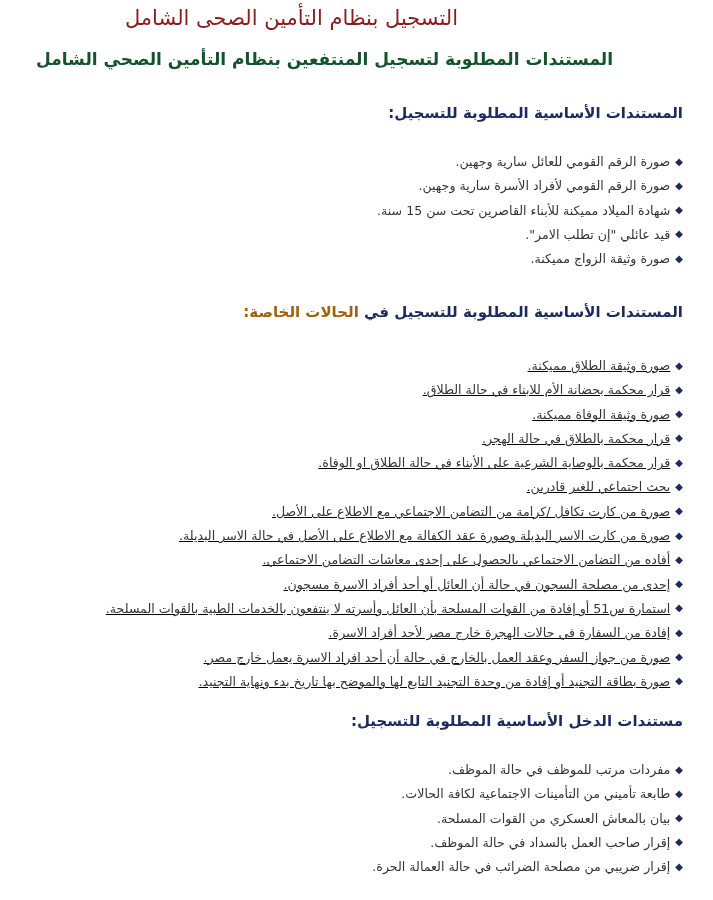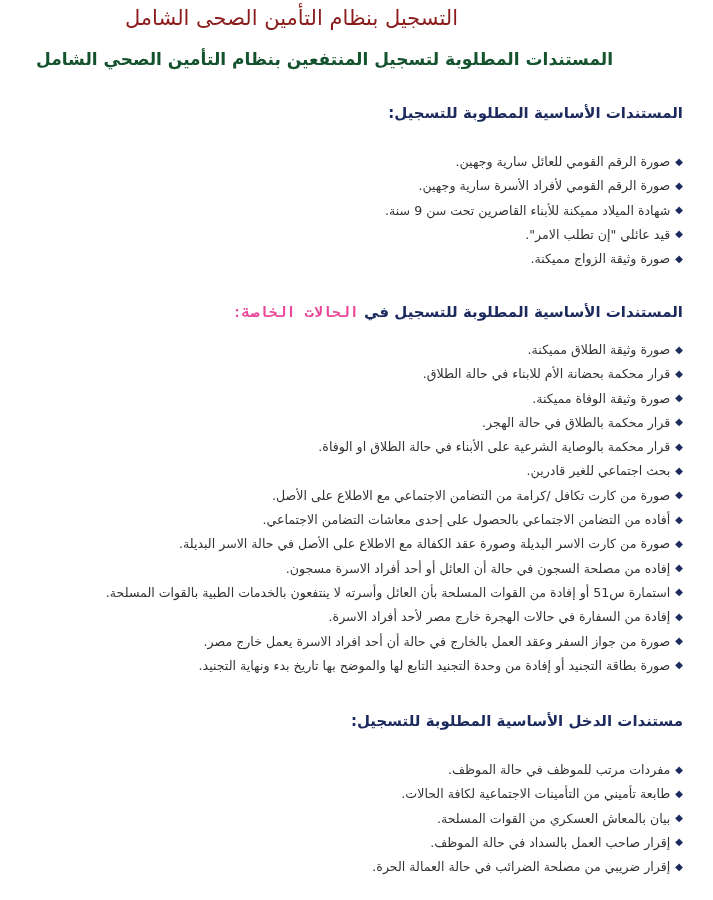--- a/index.html
+++ b/index.html
@@ -5,55 +5,55 @@
   html, body { margin:0; padding:0; background:#ffffff; }
   body { width:713px; height:900px; overflow:hidden; position:relative;
          font-family:"DejaVu Sans", sans-serif; direction:rtl; }
   .title { position:absolute; top:6px; left:0; width:713px; text-align:center;
            color:#8b1c1c; font-size:21px; padding-right:0; }
   .title span { display:inline-block; margin-right:130px; }
   .subtitle { position:absolute; top:49px; right:100px; color:#14532d;
               font-size:17px; font-weight:bold; white-space:nowrap; }
   .section { position:absolute; right:30px; left:10px; }
   .sec-head { color:#1c2a5e; font-size:15px; font-weight:bold; white-space:nowrap; margin:0; }
-  .sec-head .accent { color:#ec4899;font-family:Liberation Mono, monospace; }
+  .sec-head .accent { color:#a16207; }
   ul { list-style:none; margin:0; padding:0; }
   li { color:#333333; font-size:12.6px; height:24.3px; line-height:16px; white-space:nowrap; }
   .bullet { display:inline-block; color:#1c2a5e; font-size:10px; margin-left:5px; vertical-align:middle; position:relative; top:-1px;}
 </style>
 </head>
 <body>
 
 <div class="title"><span>التسجيل بنظام التأمين الصحى الشامل</span></div>
 <div class="subtitle">المستندات المطلوبة لتسجيل المنتفعين بنظام التأمين الصحي الشامل</div>
 
 <div class="section" style="top:104px;">
   <h2 class="sec-head">المستندات الأساسية المطلوبة للتسجيل:</h2>
   <ul style="margin-top:32px;">
     <li><span class="bullet">◆</span><span>صورة الرقم القومي للعائل سارية وجهين.</span></li>
     <li><span class="bullet">◆</span><span>صورة الرقم القومي لأفراد الأسرة سارية وجهين.</span></li>
-    <li><span class="bullet">◆</span><span>شهادة الميلاد مميكنة للأبناء القاصرين تحت سن 9 سنة.</span></li>
+    <li><span class="bullet">◆</span><span>شهادة الميلاد مميكنة للأبناء القاصرين تحت سن 15 سنة.</span></li>
     <li><span class="bullet">◆</span><span>قيد عائلي "إن تطلب الامر".</span></li>
     <li><span class="bullet">◆</span><span>صورة وثيقة الزواج مميكنة.</span></li>
   </ul>
 </div>
 
 <div class="section" style="top:303px;">
   <h2 class="sec-head"><span>المستندات الأساسية المطلوبة للتسجيل في </span><span class="accent">الحالات الخاصة:</span></h2>
-  <ul style="margin-top:20px;">
+  <ul style="margin-top:37px;text-decoration:underline;">
     <li><span class="bullet">◆</span><span>صورة وثيقة الطلاق مميكنة.</span></li>
     <li><span class="bullet">◆</span><span>قرار محكمة بحضانة الأم للابناء في حالة الطلاق.</span></li>
     <li><span class="bullet">◆</span><span>صورة وثيقة الوفاة مميكنة.</span></li>
     <li><span class="bullet">◆</span><span>قرار محكمة بالطلاق في حالة الهجر.</span></li>
     <li><span class="bullet">◆</span><span>قرار محكمة بالوصاية الشرعية على الأبناء في حالة الطلاق او الوفاة.</span></li>
     <li><span class="bullet">◆</span><span>بحث اجتماعي للغير قادرين.</span></li>
     <li><span class="bullet">◆</span><span>صورة من كارت تكافل /كرامة من التضامن الاجتماعي مع الاطلاع على الأصل.</span></li>
+    <li><span class="bullet">◆</span><span>صورة من كارت الاسر البديلة وصورة عقد الكفالة مع الاطلاع على الأصل في حالة الاسر البديلة.</span></li>
     <li><span class="bullet">◆</span><span>أفاده من التضامن الاجتماعي بالحصول على إحدى معاشات التضامن الاجتماعي.</span></li>
-    <li><span class="bullet">◆</span><span>صورة من كارت الاسر البديلة وصورة عقد الكفالة مع الاطلاع على الأصل في حالة الاسر البديلة.</span></li>
-    <li><span class="bullet">◆</span><span>إفاده من مصلحة السجون في حالة أن العائل أو أحد أفراد الاسرة مسجون.</span></li>
+    <li><span class="bullet">◆</span><span>إحدى من مصلحة السجون في حالة أن العائل أو أحد أفراد الاسرة مسجون.</span></li>
     <li><span class="bullet">◆</span><span>استمارة س51 أو إفادة من القوات المسلحة بأن العائل وأسرته لا ينتفعون بالخدمات الطبية بالقوات المسلحة.</span></li>
     <li><span class="bullet">◆</span><span>إفادة من السفارة في حالات الهجرة خارج مصر لأحد أفراد الاسرة.</span></li>
     <li><span class="bullet">◆</span><span>صورة من جواز السفر وعقد العمل بالخارج في حالة أن أحد افراد الاسرة يعمل خارج مصر.</span></li>
     <li><span class="bullet">◆</span><span>صورة بطاقة التجنيد أو إفادة من وحدة التجنيد التابع لها والموضح بها تاريخ بدء ونهاية التجنيد.</span></li>
   </ul>
 </div>
 
 <div class="section" style="top:712px;">
   <h2 class="sec-head">مستندات الدخل الأساسية المطلوبة للتسجيل:</h2>
   <ul style="margin-top:32px;">

